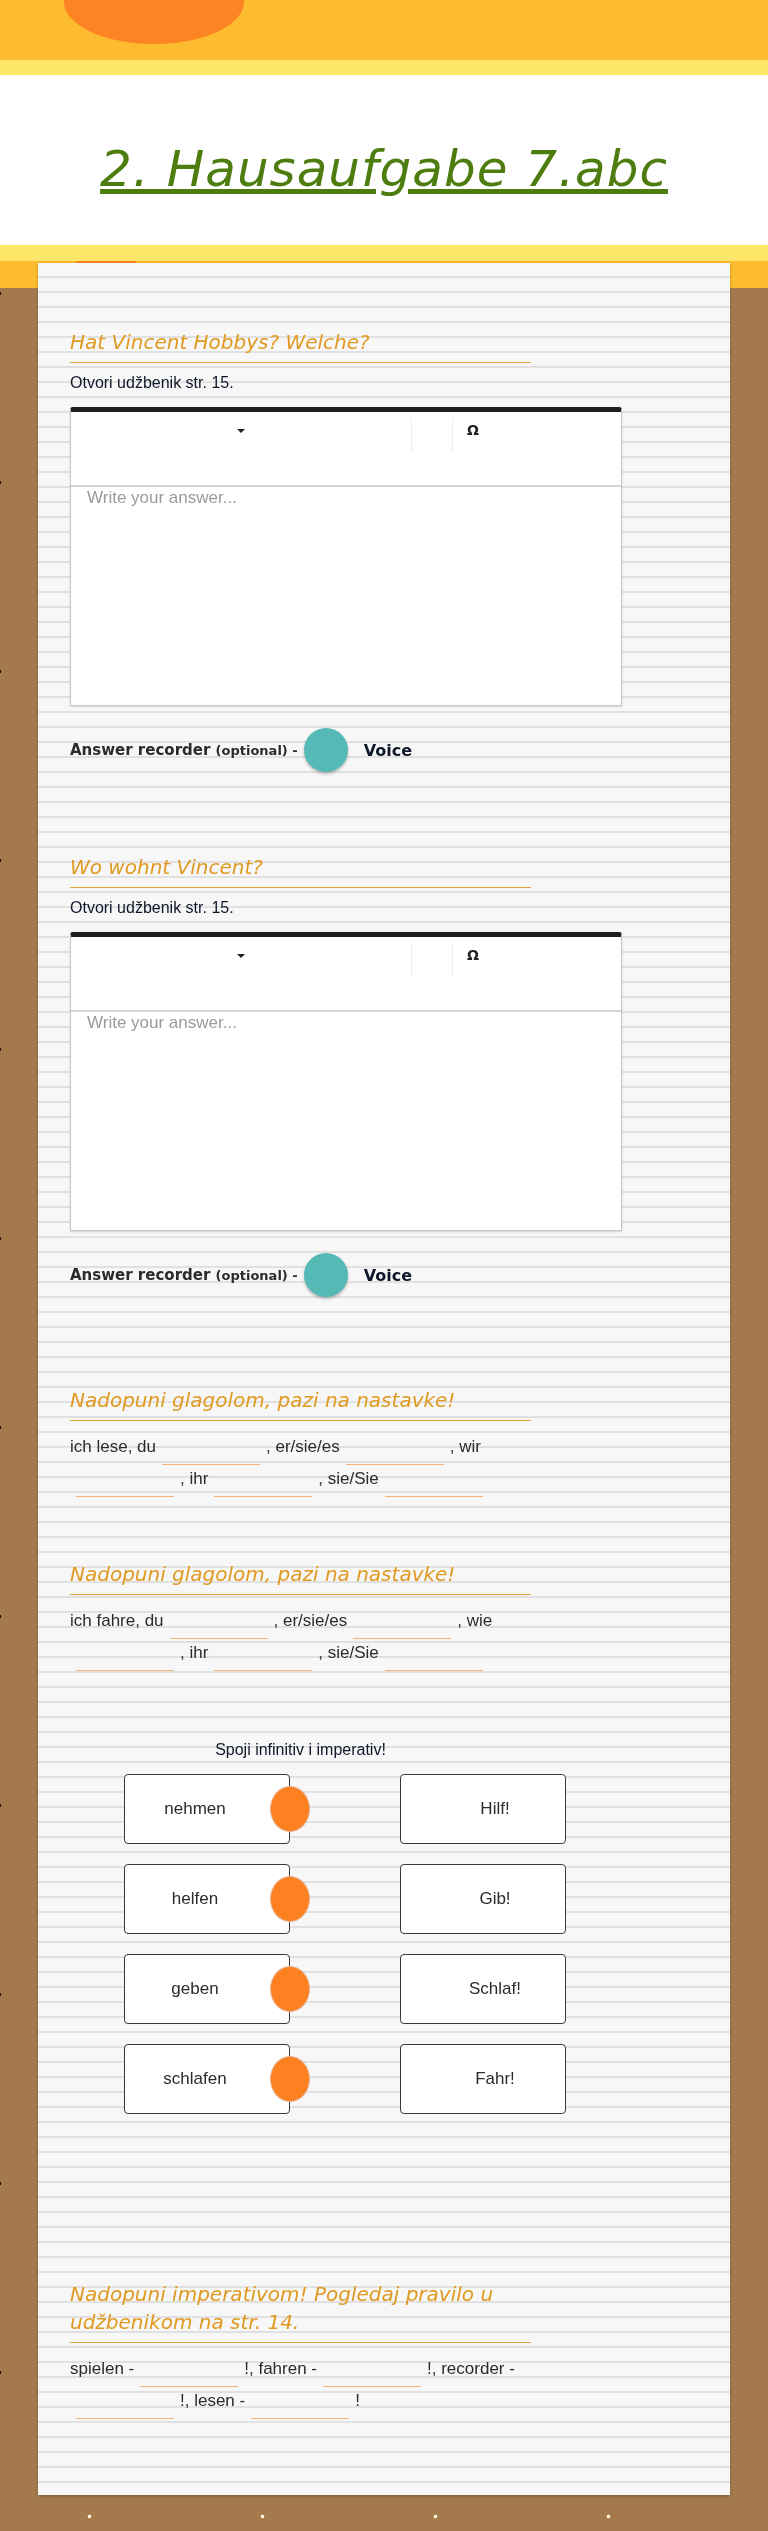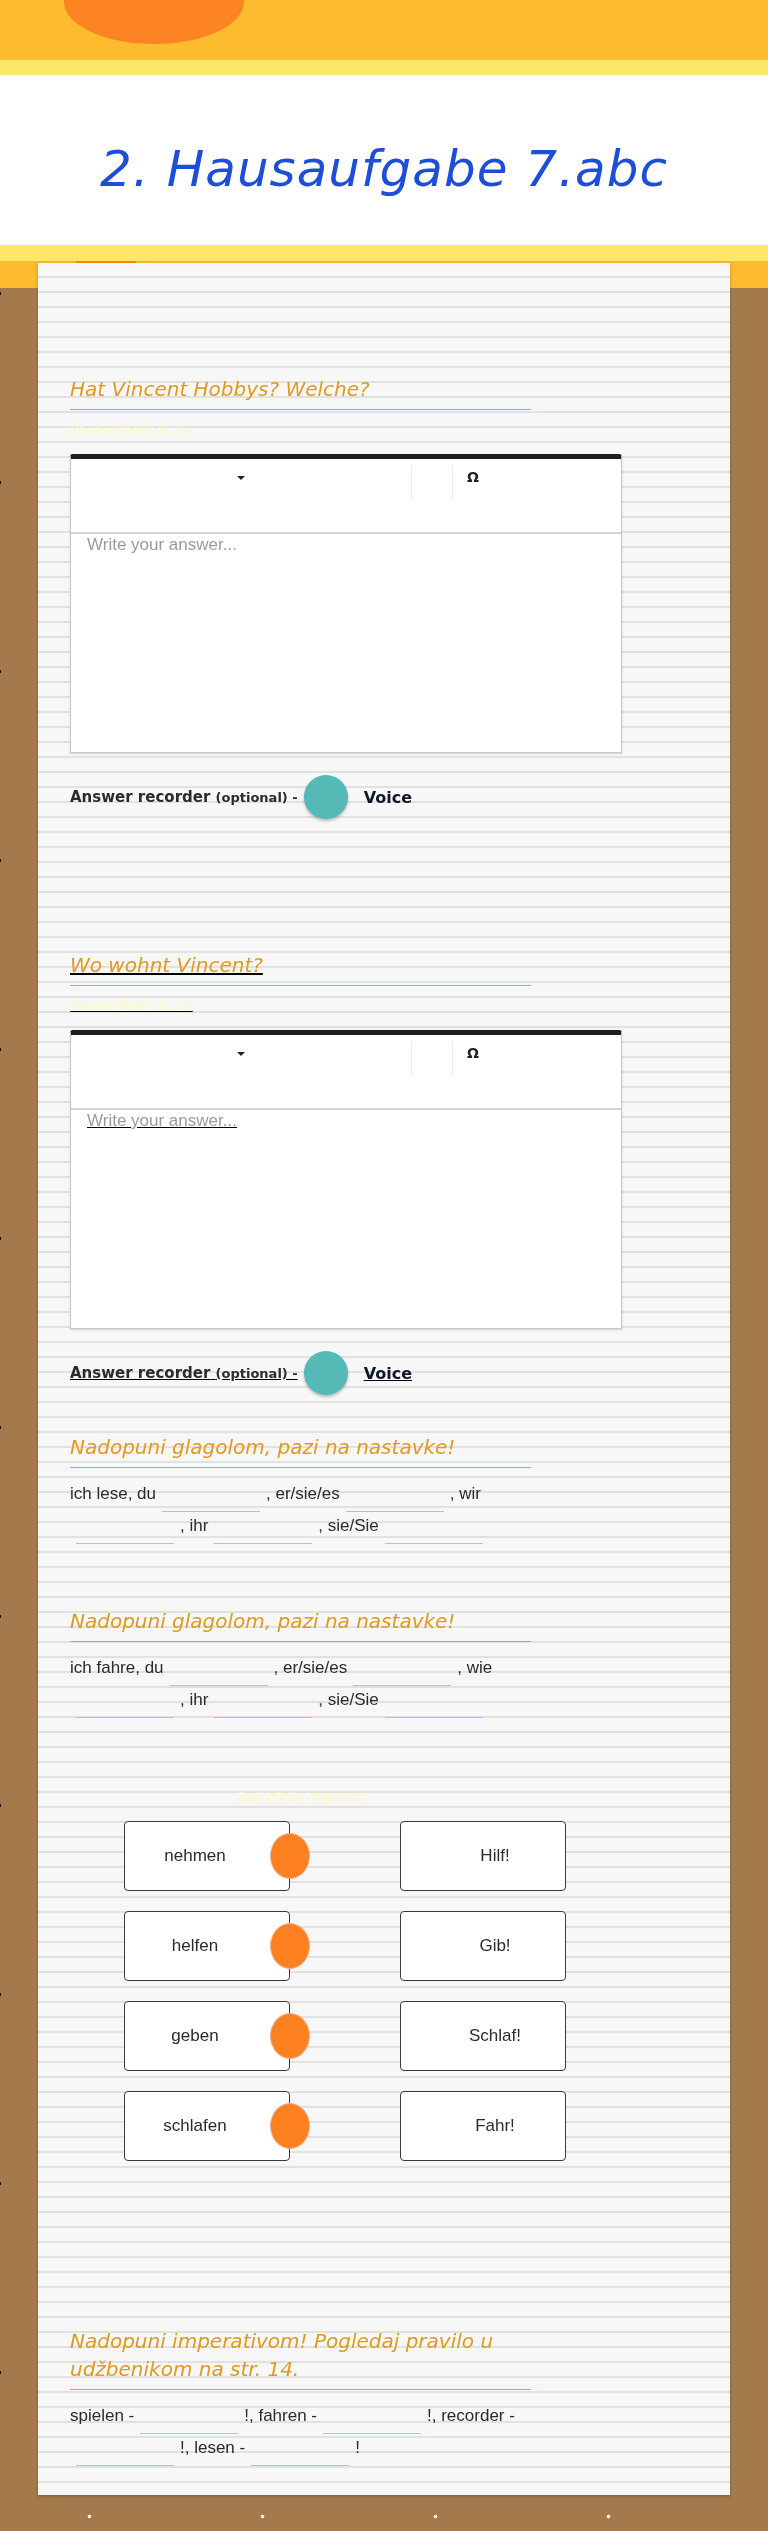--- a/index.html
+++ b/index.html
@@ -37,56 +37,57 @@
   }
   .header-white {
     position: absolute; left: 0; top: 75px; width: 768px; height: 170px; background: #ffffff;
     display: flex; align-items: center; justify-content: center;
   }
   .page-title {
     font-family: "DejaVu Sans", sans-serif;
     font-weight: 200;
     font-size: 50px;
     letter-spacing: 1px;
-    color: #1d4ed8;
+    color: #4d7c0f;
     font-style: italic;
     margin-top: 18px;
+    text-decoration: underline;
   }
   .header-stripe-2 {
     position: absolute; left: 0; top: 245px; width: 768px; height: 16px; background: #fee768;
   }
   .header-band {
     position: absolute; left: 0; top: 261px; width: 768px; height: 27px; background: #fdbb2f;
   }
   .header-band-blob {
     position: absolute; left: 76px; top: 0; width: 60px; height: 6px; border-radius: 0 0 30px 30px; background: #fd8423;
   }
   
   .paper {
     position: absolute; left: 38px; top: 263px; width: 692px; height: 2232px;
     background-color: #f7f7f7;
     background-image: repeating-linear-gradient(to bottom, transparent 0px, transparent 13px, #e1e1e1 13px, #e1e1e1 15px);
     box-shadow: 0 1px 3px rgba(0,0,0,0.25);
   }
   .section {
-    position: absolute; left: 70px; width: 461px; margin-top: 47px;
+    position: absolute; left: 70px; width: 461px;
   }
   .q-title {
     font-family: "DejaVu Sans", sans-serif;
     font-weight: 200;
     font-style: italic;
     font-size: 20px;
     color: #e09a21;
     line-height: 28px;
     padding-bottom: 6px;
     border-bottom: 1.5px solid #d9a43b;
   }
   .q-desc {
-    font-size: 12px;
-    color: #fef9c3;
+    font-size: 16px;
+    color: #0f172a;
     margin-top: 10px;
     line-height: 20px;
   }
   
   .editor {
     margin-top: 14px;
     width: 552px;
     background: #fff;
     border: 1px solid #c8c8c8;
     border-top: 5px solid #1f1f1f;
@@ -218,21 +219,21 @@
     </div>
     <div class="answer-area">Write your answer...</div>
   </div>
   <div class="recorder">
     <span class="rec-label"><span>Answer recorder</span> <small>(optional) -</small></span>
     <div class="rec-button"></div>
     <span class="rec-voice">Voice</span>
   </div>
 </div>
 
-<div class="section" style="top:904px;text-decoration:underline;">
+<div class="section" style="top:853px;">
   <div class="q-title">Wo wohnt Vincent?</div>
   <div class="q-desc">Otvori udžbenik str. 15.</div>
   <div class="editor">
     <div class="toolbar">
       <div class="tb-dropdown">
         <span class="tb-caret"></span>
       </div>
       <div class="tb-sep" style="left:340px;"></div>
       <div class="tb-btn-empty"></div>
       <div class="tb-sep" style="left:381px;"></div>

